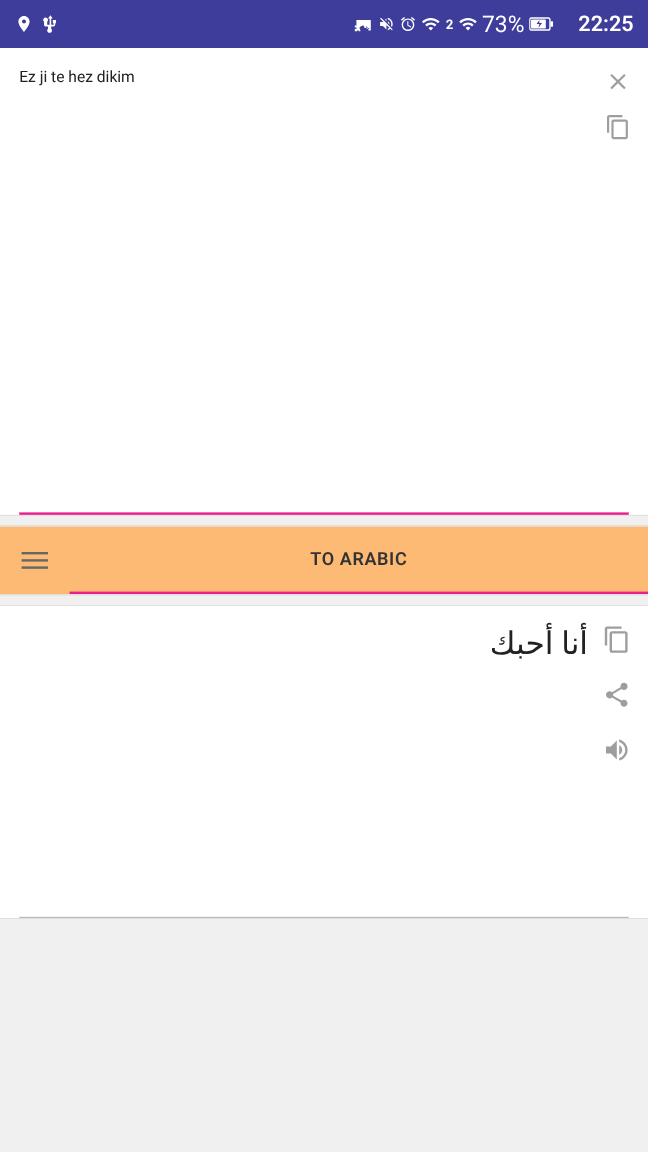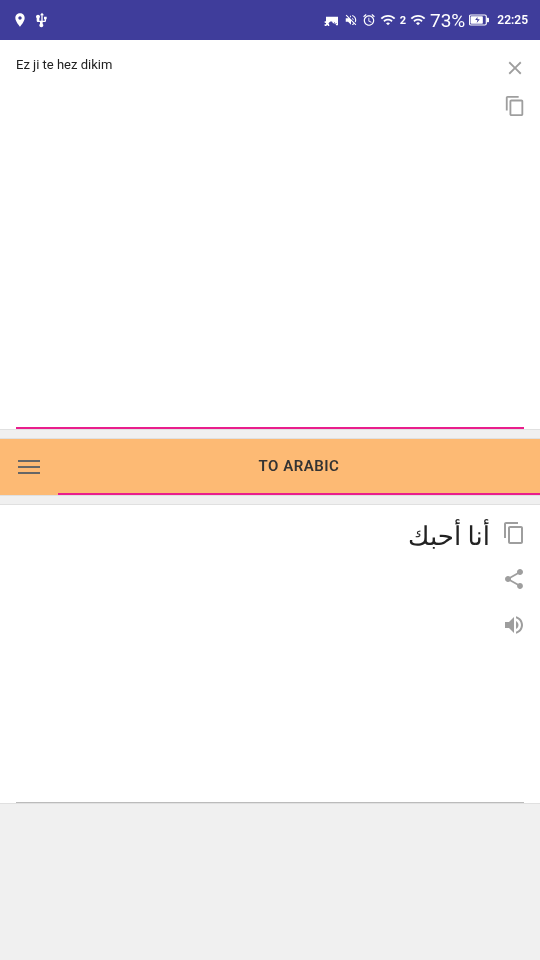--- a/index.html
+++ b/index.html
@@ -124,21 +124,21 @@
       color: #333;
       border-bottom: 2px solid #e91e8c;
     }
 
     
     .output-card {
       background: white;
       margin-top: 8px;
       padding: 16px 50px 16px 16px;
       position: relative;
-      height: 300px;
+      height: 262px;
       border-top: 1px solid #e0e0e0;
       border-bottom: 1px solid #e0e0e0;
     }
     .output-text {
       font-size: 26px;
       color: #222;
       direction: rtl;
       text-align: right;
     }
     .output-underline {
@@ -204,21 +204,21 @@
       </svg>
 
     <span style="font-size:19px;">73%</span>
     <svg width="20" height="12" viewBox="0 0 26 14" fill="none">
       <rect x="0.5" y="0.5" width="22" height="13" rx="2" stroke="white" stroke-width="1.5" fill="none"></rect>
       <rect x="2" y="2" width="16" height="10" rx="1" fill="white"></rect>
       <rect x="23" y="4" width="3" height="6" rx="1" fill="white"></rect>
 
       <path d="M11 3l-3 4h3l-1 4 4-5h-3z" fill="#3f3d9b"></path>
     </svg>
-    <span style="font-size:12px;font-weight:600;margin-left:4px;">22:25</span>
+    <span style="font-size:18px;font-weight:600;margin-left:17px;">22:25</span>
   </div>
 </div>
 
 <div class="input-card">
   <div class="input-text">Ez ji te hez dikim</div>
   <button class="clear-btn">
     <svg width="22" height="22" viewBox="0 0 24 24" fill="#9e9e9e">
         <path d="M19 6.41L17.59 5 12 10.59 6.41 5 5 6.41 10.59 12 5 17.59 6.41 19 12 13.41 17.59 19 19 17.59 13.41 12z"></path>
       </svg>
   </button>

